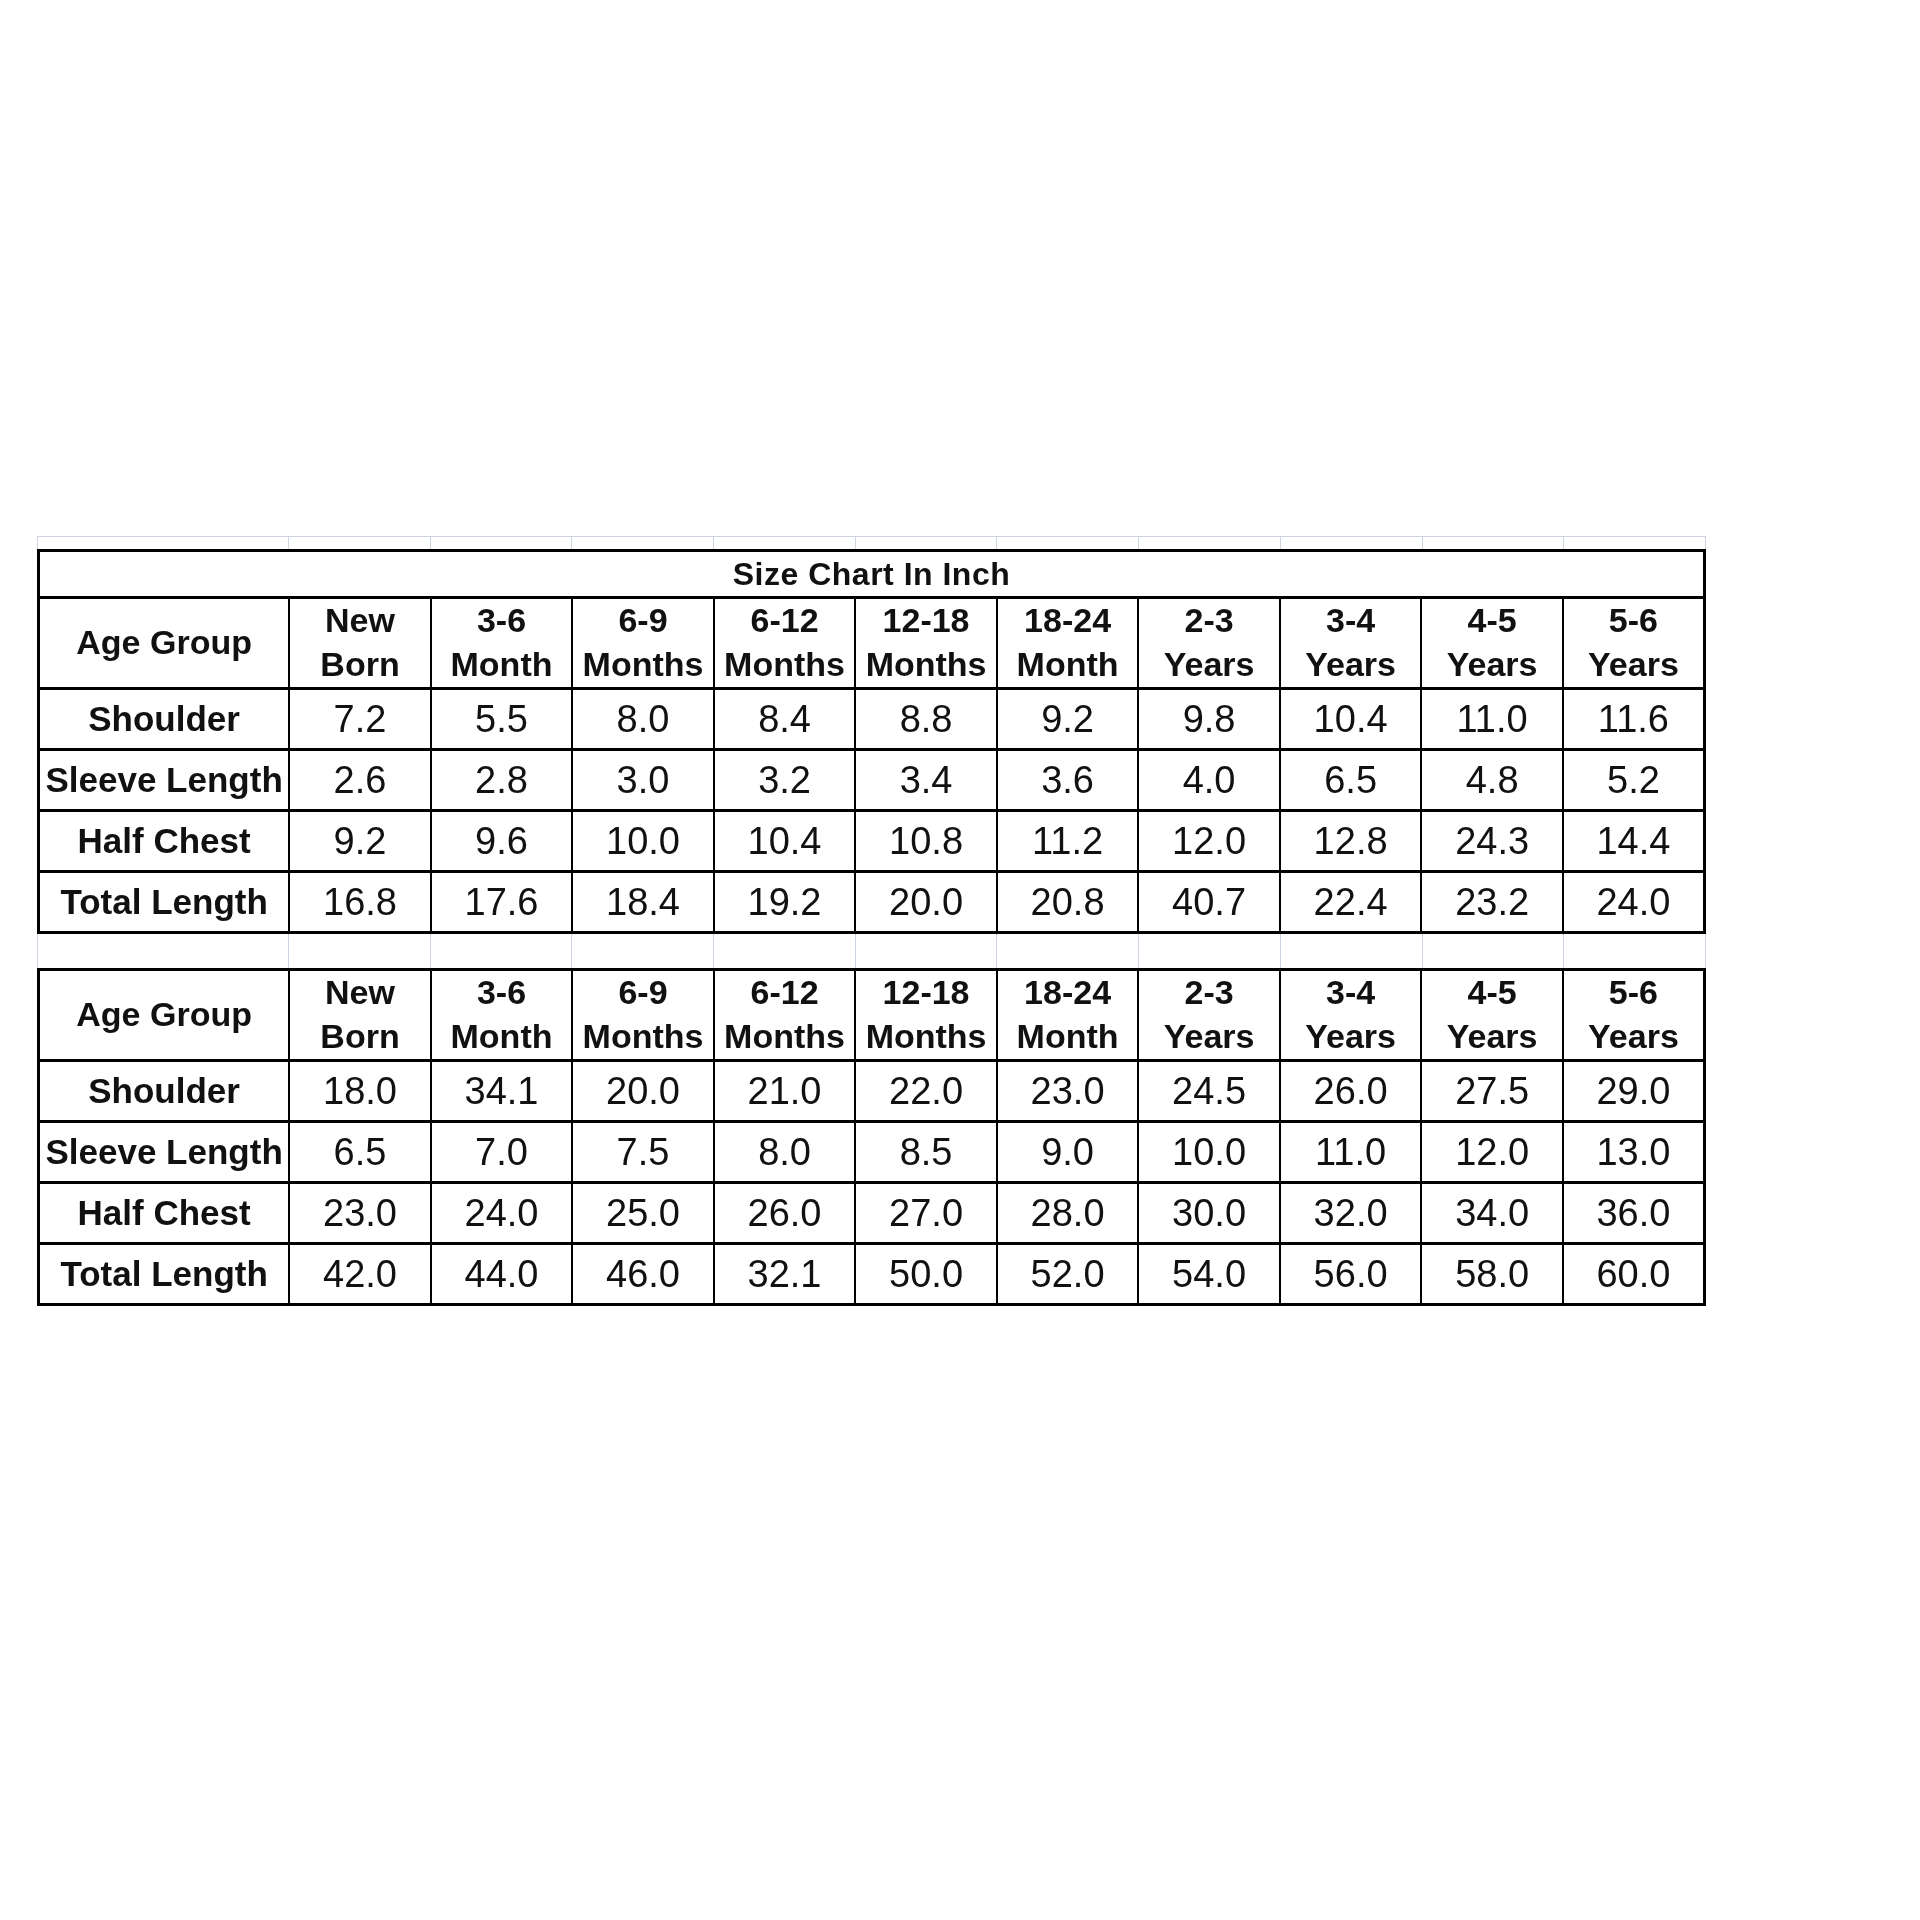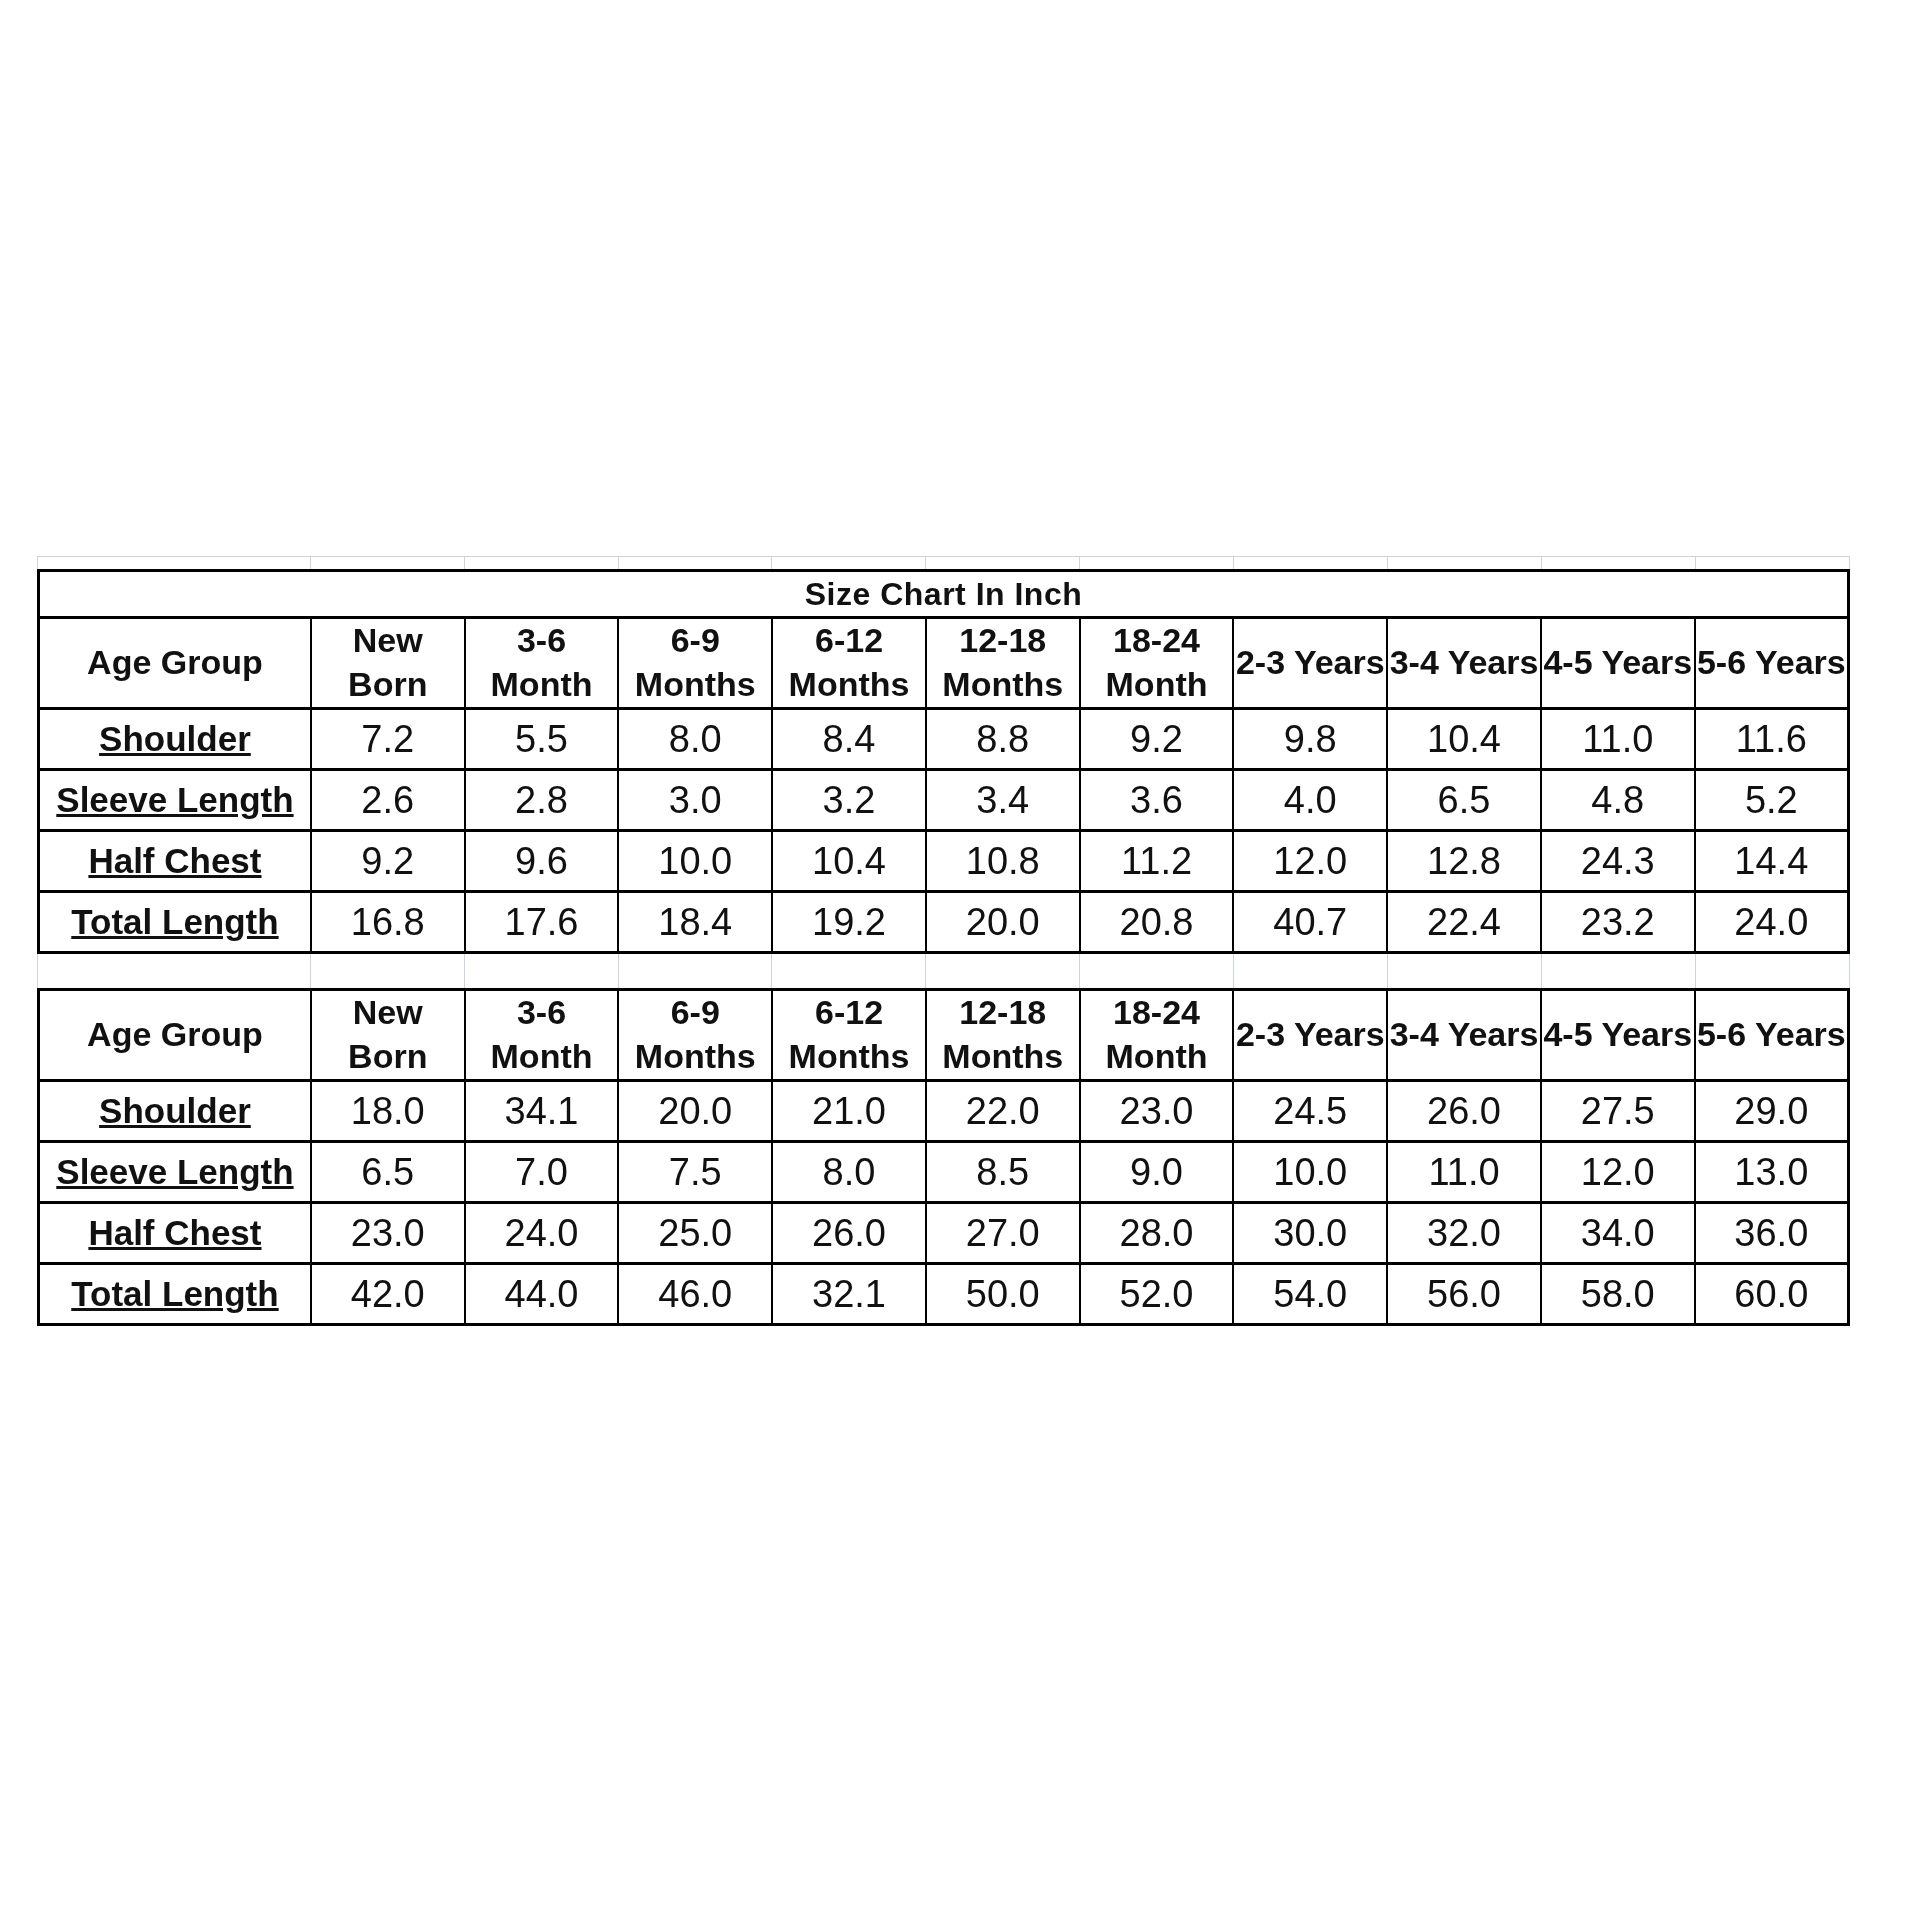--- a/index.html
+++ b/index.html
@@ -12,22 +12,22 @@
     width: 1920px;
     height: 1920px;
     background: #ffffff;
     overflow: hidden;
     font-family: "Liberation Sans", "DejaVu Sans", sans-serif;
     color: #111111;
   }
   .charts-wrap {
     position: absolute;
     left: 37px;
-    top: 556px;
-    width: 1813px;
+    top: 536px;
+    width: 1669px;
   }
   
   .grid-strip {
     width: 100%;
   }
   .strip-top {
     height: 12px;
     border-top: 1px solid #ccd4e2;
   }
   .strip-gap {
@@ -77,21 +77,20 @@
     line-height: 1.28;
   }
   .size-table tbody td {
     height: 58px;
     font-size: 38px;
     font-weight: normal;
   }
   .size-table tbody td.row-label {
     font-size: 35px;
     font-weight: bold;
-    text-decoration: underline;
   }
 </style>
 </head>
 <body>
 
 <div class="canvas">
   <div class="charts-wrap">
 
     <div class="grid-strip strip-top">
       <table aria-hidden="true">

